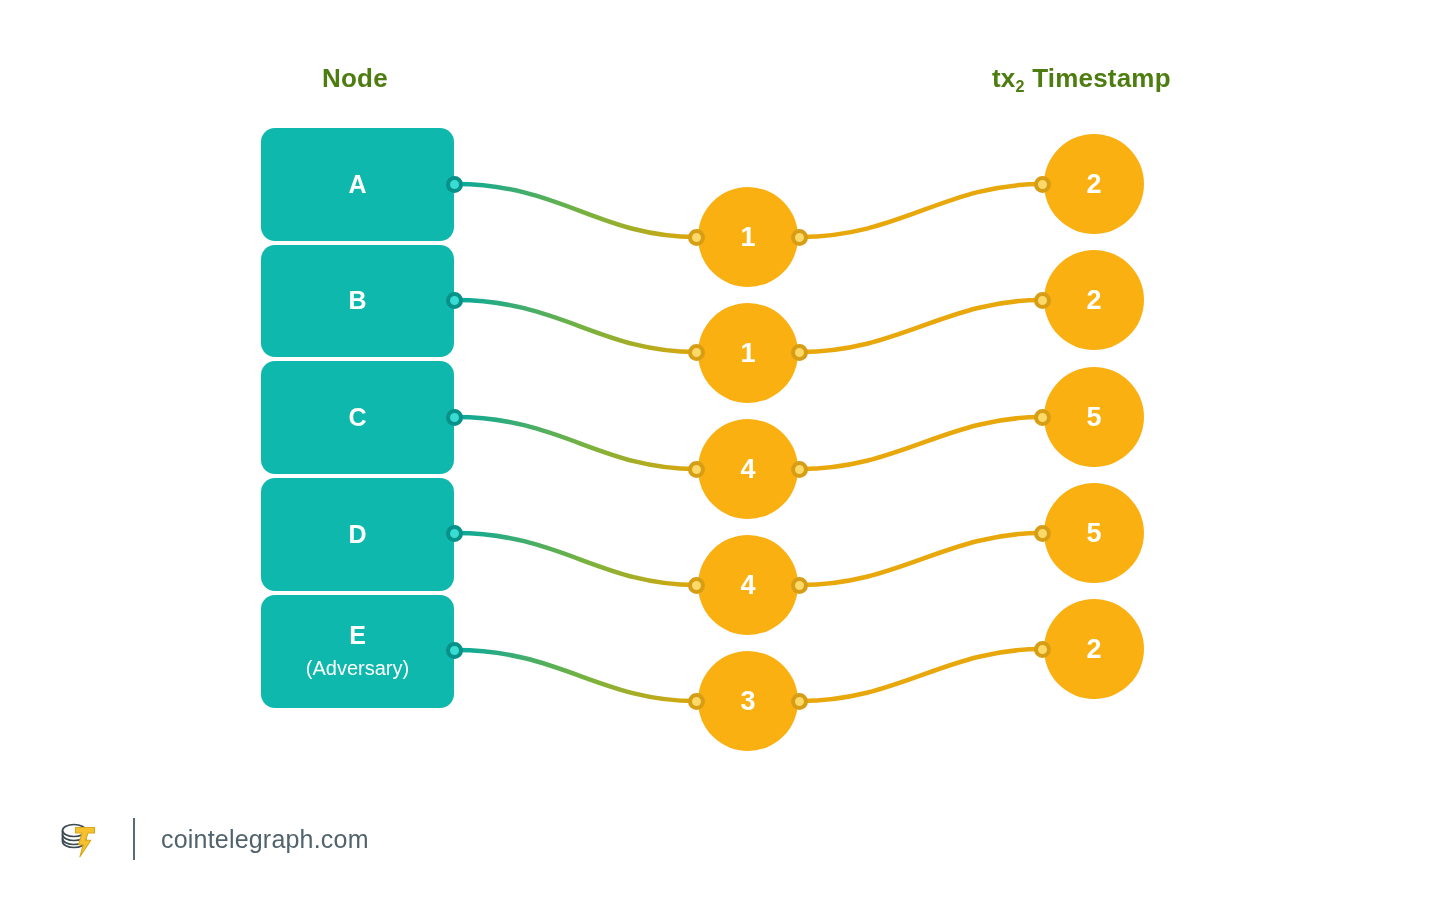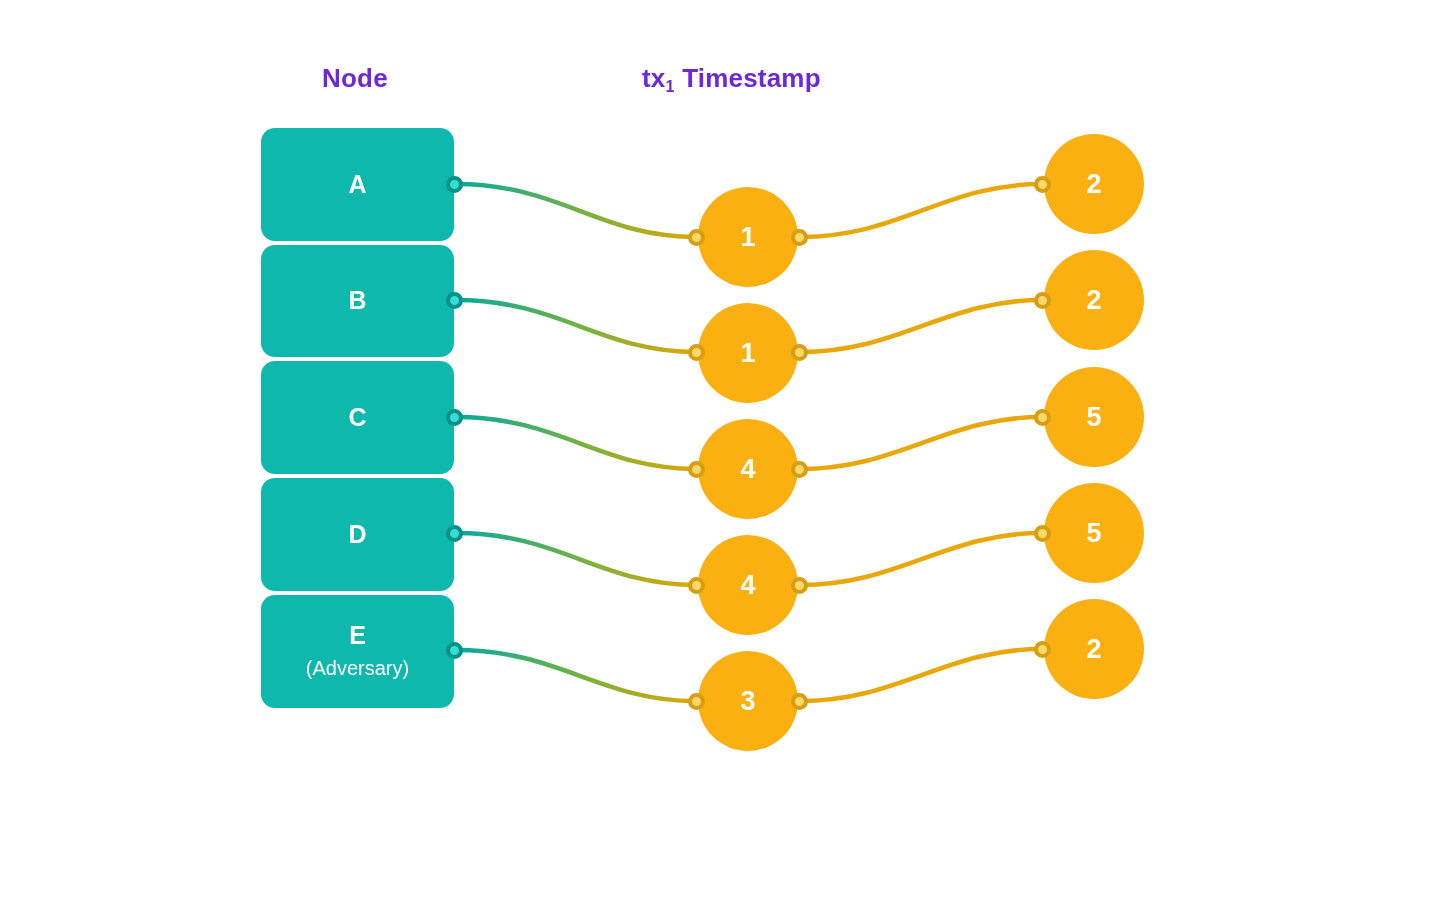--- a/index.html
+++ b/index.html
@@ -20,21 +20,21 @@
     left: 0; top: 0;
     width: 1450px;
     height: 916px;
   }
 
   
   .col-header {
     position: absolute;
     font-size: 26px;
     font-weight: bold;
-    color: #6d28d9;
+    color: #4d7c0f;
     white-space: nowrap;
     letter-spacing: 0.2px;
   }
   .col-header sub {
     font-size: 0.62em;
     vertical-align: baseline;
     position: relative;
     top: 0.28em;
     font-weight: bold;
   }
@@ -135,22 +135,22 @@
     white-space: nowrap;
   }
 </style>
 </head>
 <body>
 
 <div id="stage">
 
   <div class="col-header" id="hdr-node">Node</div>
 
-  <div class="col-header" id="hdr-tx1"><span>tx</span><sub>1</sub><span> Timestamp</span></div>
-
+
+  <div class="col-header" id="hdr-tx2"><span>tx</span><sub>2</sub><span> Timestamp</span></div>
 
   <svg id="links" viewBox="0 0 1450 916" width="1450" height="916" xmlns="http://www.w3.org/2000/svg">
     <defs>
       <linearGradient id="gradTealAmber" x1="0" y1="0" x2="1" y2="0">
         <stop offset="0%" stop-color="#06a99e"></stop>
         <stop offset="55%" stop-color="#79b23c"></stop>
         <stop offset="100%" stop-color="#e0a60a"></stop>
       </linearGradient>
     </defs>
 
@@ -245,14 +245,29 @@
   <div class="ts-circle" style="left:1044px; top:483px; width:100px; height:100px;">
     <span>5</span>
   </div>
   <div class="dot dot-amber" style="left:1034px; top:525px;"></div>
 
   <div class="ts-circle" style="left:1044px; top:599px; width:100px; height:100px;">
     <span>2</span>
   </div>
   <div class="dot dot-amber" style="left:1034px; top:641px;"></div>
 
+  <div id="footer">
+    <svg id="footer-logo" viewBox="0 0 48 48" xmlns="http://www.w3.org/2000/svg">
+
+      <g fill="none" stroke="#3c4a52" stroke-width="1.7">
+        <ellipse cx="19" cy="15.5" rx="11.5" ry="6"></ellipse>
+        <path d="M7.5 15.5 v11 c0 3.3 5.1 6 11.5 6 s11.5-2.7 11.5-6 v-11"></path>
+        <path d="M7.5 19.5 c0 3.3 5.1 6 11.5 6 s11.5-2.7 11.5-6"></path>
+        <path d="M7.5 23.5 c0 3.3 5.1 6 11.5 6 s11.5-2.7 11.5-6"></path>
+      </g>
+
+      <path d="M20.5 12.5 h19 v5.5 h-6.6 l-2.2 7.2 h5.1 l-10.9 16.6 l3.3-12.1 h-4.6 l3.4-11.7 h-6.5 z" fill="#f7c02e" stroke="#d9a51b" stroke-width="1.1" stroke-linejoin="round"></path>
+    </svg>
+    <div id="footer-divider"></div>
+    <div id="footer-text">cointelegraph.com</div>
+  </div>
 
 </div>
 
 </body></html>

